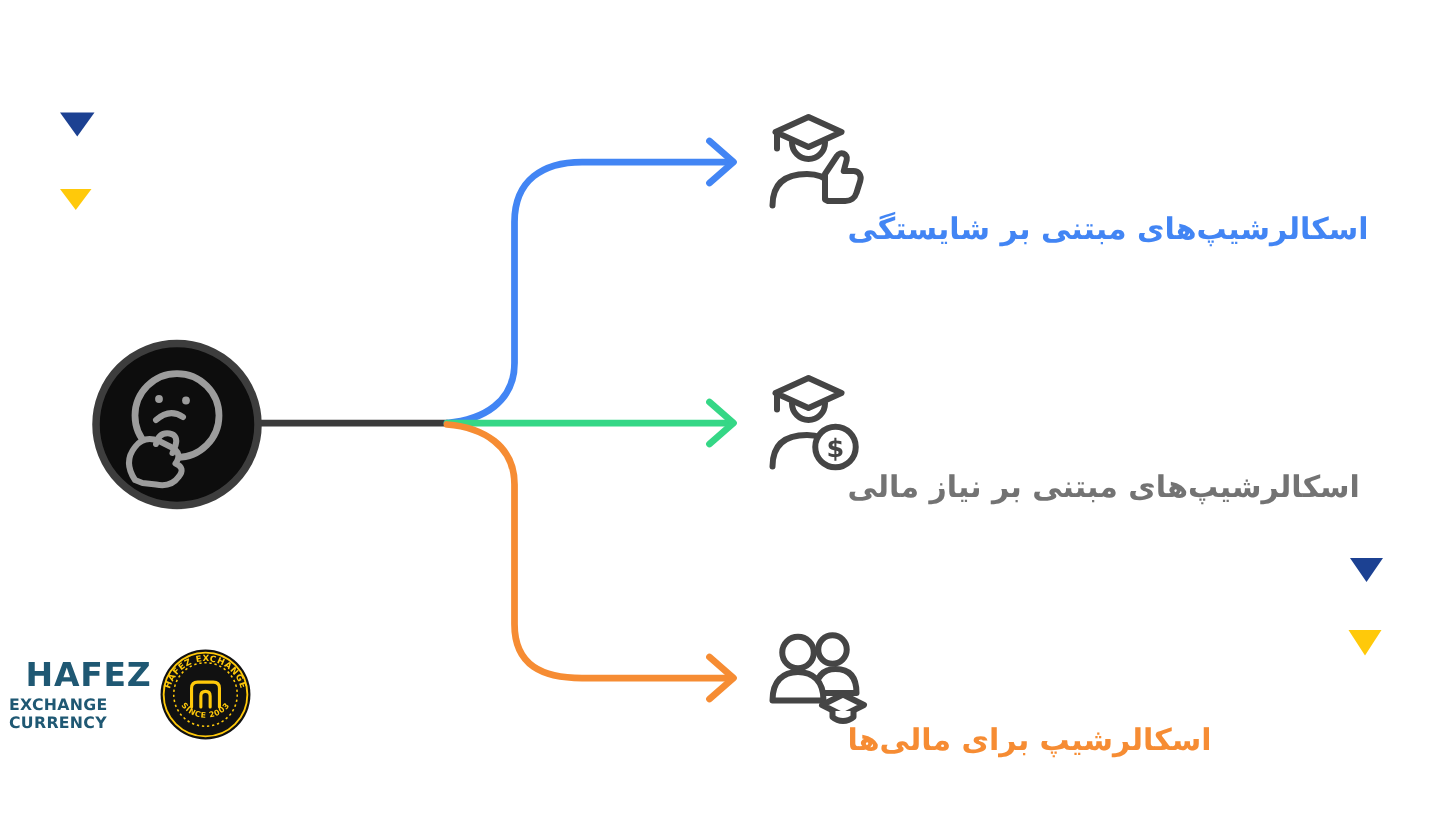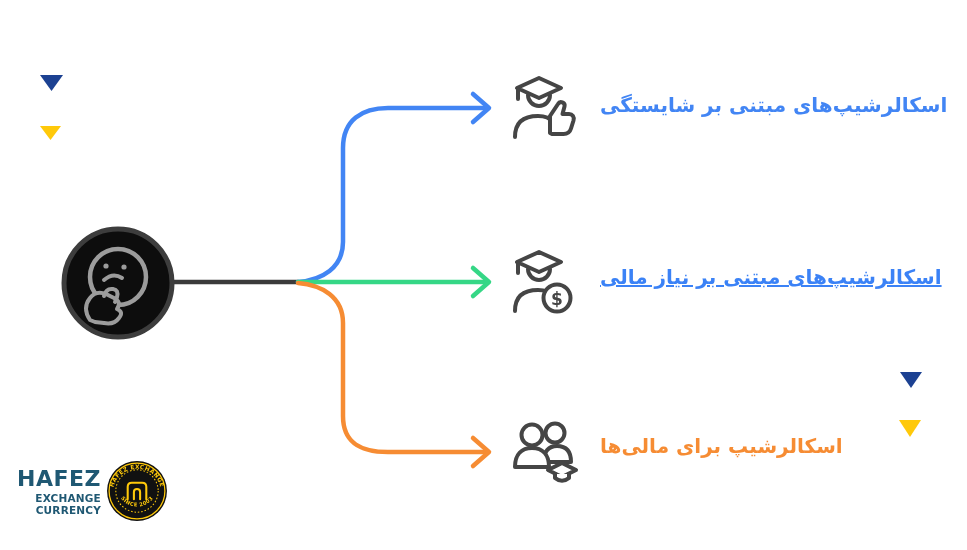--- a/index.html
+++ b/index.html
@@ -4,32 +4,32 @@
 <style>
   html,body{margin:0;padding:0;}
   body{
     width:967px;height:550px;overflow:hidden;background:#ffffff;
     font-family:"DejaVu Sans","Liberation Sans",sans-serif;
   }
   .canvas{position:relative;width:967px;height:550px;background:#ffffff;}
   svg{display:block;}
   .layer{position:absolute;left:0;top:0;}
   .branch-label{
-    position:absolute;left:600px;transform:translateY(-50%);
+    position:absolute;left:565px;transform:translateY(-50%);
     direction:rtl;white-space:nowrap;
-    font-size:20px;font-weight:bold;letter-spacing:0;
+    font-size:20px;font-weight:bold;letter-spacing:0;margin-top:47px;
   }
   .icon-box{position:absolute;width:70px;height:70px;}
-  .logo-block{position:absolute;left:6px;top:468px;width:170px;height:56px;}
+  .logo-block{position:absolute;left:6px;top:440px;width:170px;height:56px;}
   .wordmark{
     position:absolute;left:0;top:0;width:95px;text-align:right;
     font-weight:800;font-size:22px;line-height:22px;letter-spacing:.5px;
   }
   .wordsub{
-    position:absolute;left:0;top:24px;width:95px;text-align:right;
+    position:absolute;left:0;top:24px;width:95px;
     font-weight:700;font-size:10.5px;line-height:12px;letter-spacing:.2px;
   }
   .badge{position:absolute;left:100px;top:-8px;width:62px;height:62px;}
 </style>
 </head>
 <body>
 
 <div class="canvas">
 
   <svg class="layer" width="967" height="550" viewBox="0 0 967 550">
@@ -95,21 +95,21 @@
         <path d="M 33,45 C 34,34 39,29 47,29 C 56,29 61,34 61,45 Z"></path>
         <circle cx="22" cy="18" r="10.5" fill="#ffffff"></circle>
         <path d="M 5,50 C 5,37 12,31 22,31 C 32,31 39,37 39,50 Z" fill="#ffffff"></path>
         <path d="M 38,53 L 52,46 L 66,53 L 52,60 Z" fill="#ffffff"></path>
         <path d="M 45,57 v 4 c 4,3.5 10,3.5 14,0 v -4" fill="#ffffff"></path>
       </g>
     </svg>
   </div>
 
   <div class="branch-label" style="top: 105px; color: rgb(66, 133, 244);">اسکالرشیپ‌های مبتنی بر شایستگی</div>
-  <div class="branch-label" style="top: 277px; color: #3b82f6; text-decoration: underline;">اسکالرشیپ‌های مبتنی بر نیاز مالی</div>
+  <div class="branch-label" style="top: 277px; color: #737373;">اسکالرشیپ‌های مبتنی بر نیاز مالی</div>
   <div class="branch-label" style="top: 446px; color: rgb(246, 140, 51);">اسکالرشیپ برای مالی‌ها</div>
 
   <div class="logo-block">
     <div class="wordmark" style="color: rgb(31, 88, 115);">HAFEZ</div>
     <div class="wordsub" style="color: rgb(31, 88, 115);">EXCHANGE CURRENCY</div>
 
     <svg class="badge" viewBox="0 0 60 60">
       <circle cx="30" cy="30" r="29" fill="#111111"></circle>
       <circle cx="30" cy="30" r="27" fill="none" stroke-width="1.2" stroke="#FFC90A"></circle>
       <circle cx="30" cy="30" r="20.5" fill="none" stroke-width="1" stroke-dasharray="1.5 1.8" stroke="#FFC90A"></circle>

